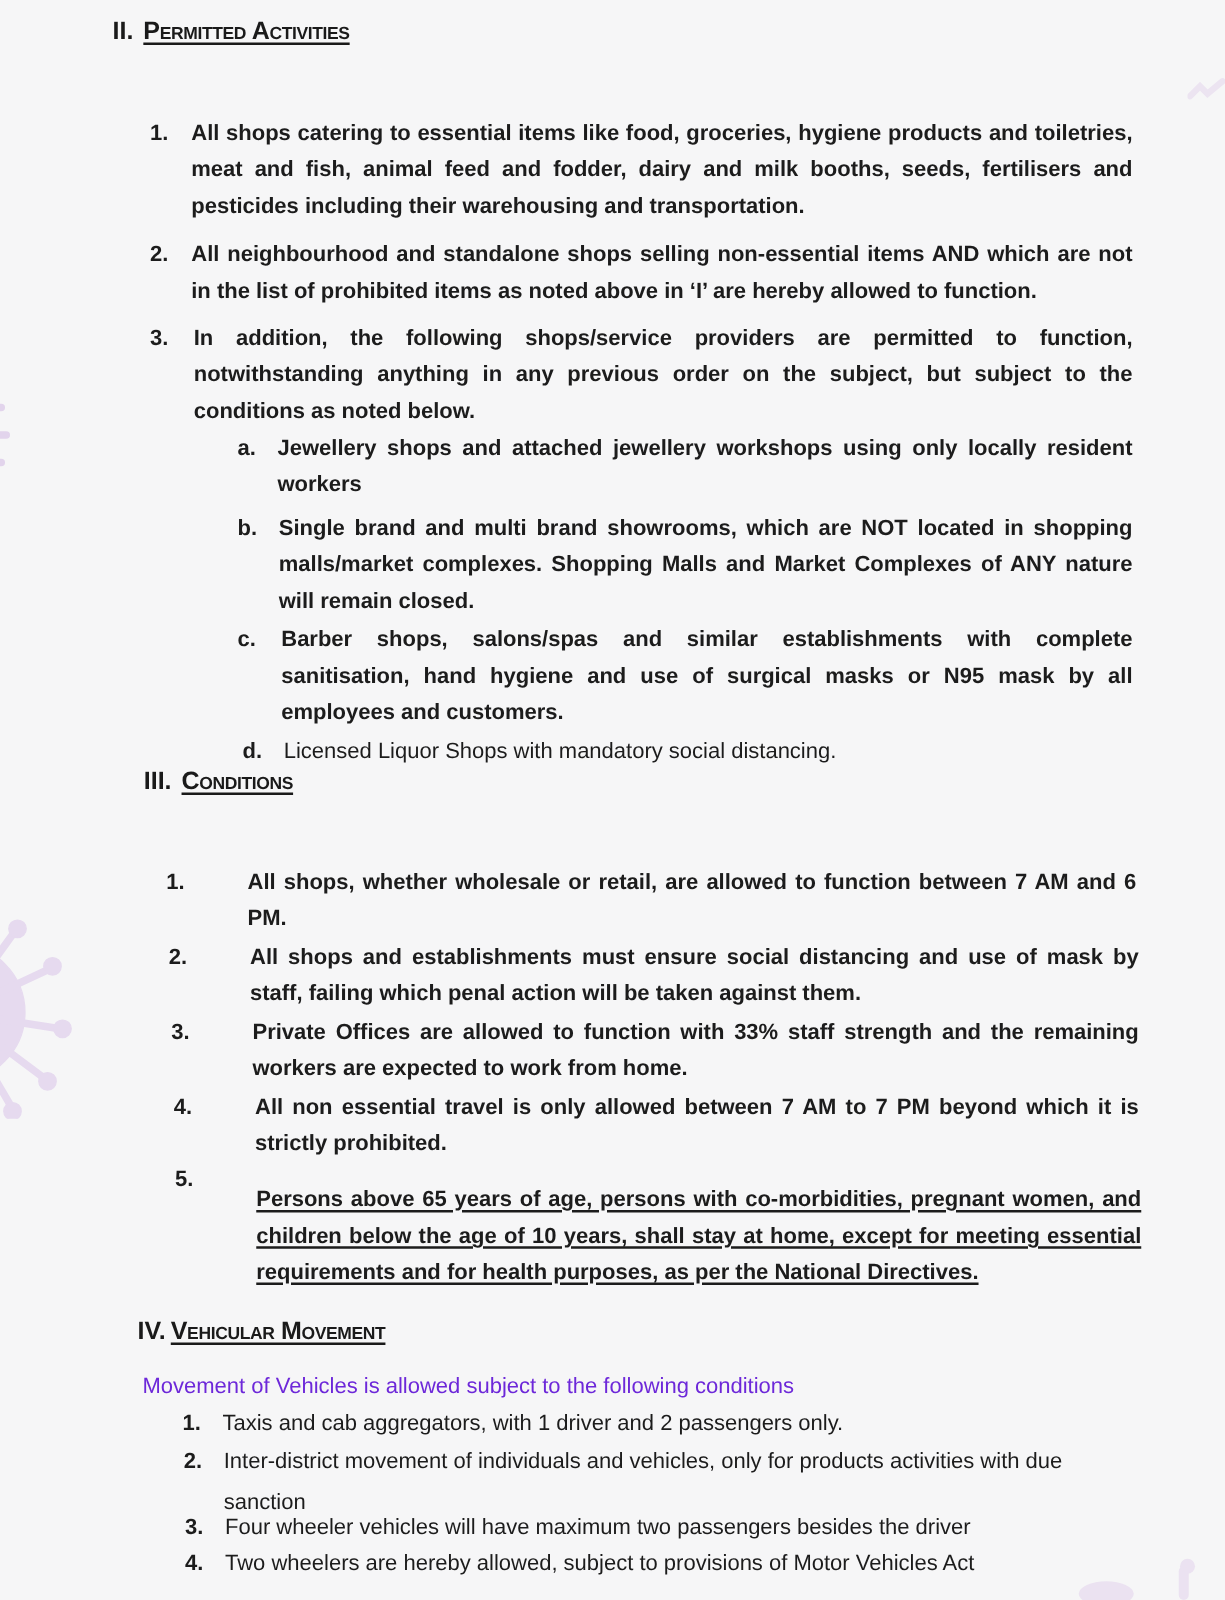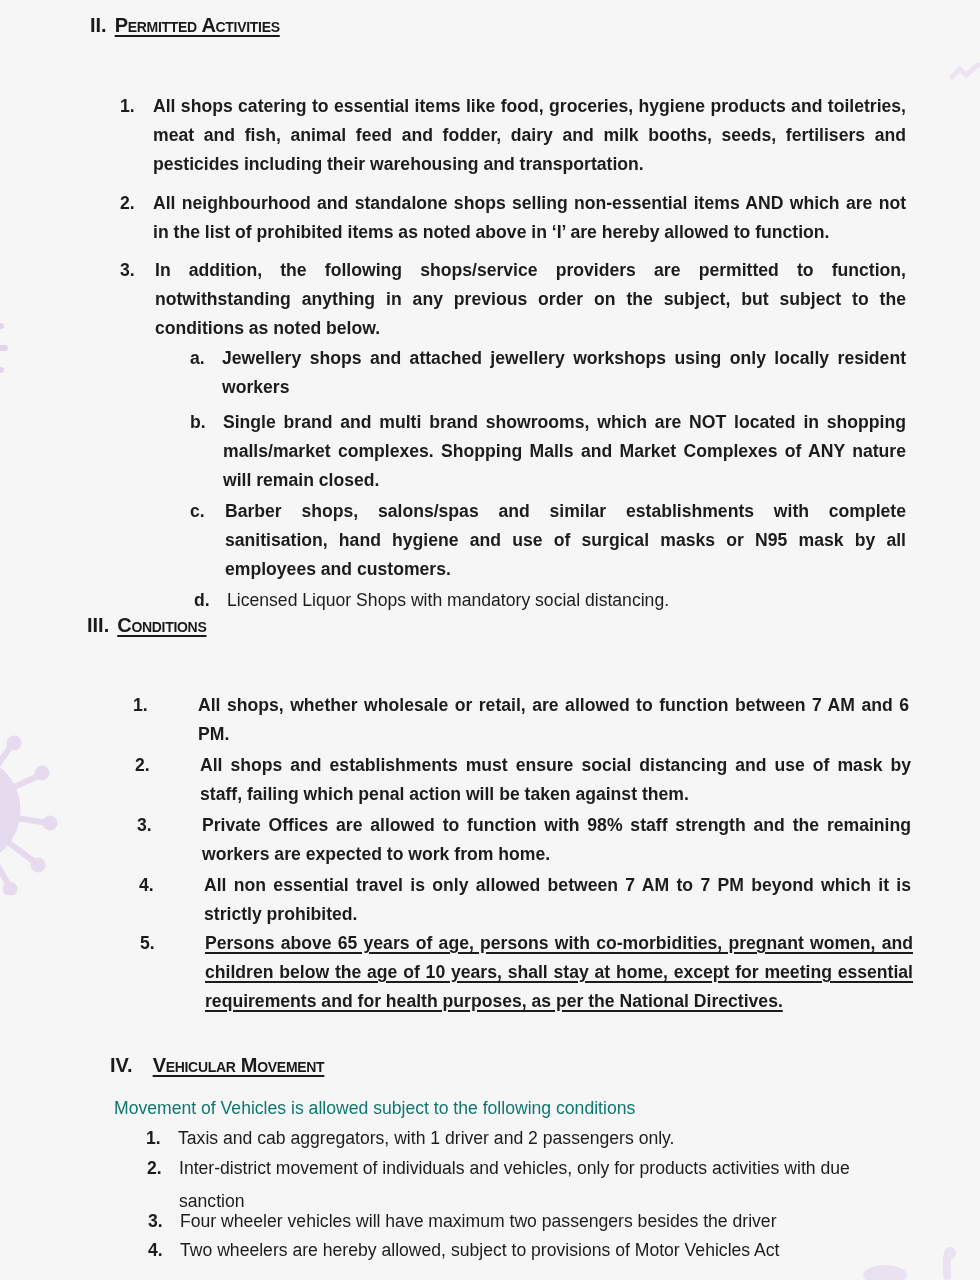--- a/index.html
+++ b/index.html
@@ -15,22 +15,22 @@
   .heading {
     position: absolute; font-weight: bold; font-size: 20px; color: #1a1a1a;
     white-space: nowrap;
   }
   .heading .num { margin-right: 8px; }
   .heading .title { text-decoration: underline; text-decoration-thickness: 2px; text-underline-offset: 3px; font-variant: small-caps; letter-spacing: -0.3px; text-align: center; }
   .item { position: absolute; font-size: 17.6px; line-height: 29px; color: #1c1c1c; }
   .item .marker { position: absolute; left: 0; top: 0; font-weight: bold; }
   .item .text { display: block; }
   .just { text-align: justify; text-align-last: left; font-weight: bold; }
-  .ul { text-decoration: underline; text-decoration-thickness: 1.5px; text-underline-offset: 3px; }
-  .plain { position: absolute; font-size: 17.6px; line-height: 29px; color: #0f766e; white-space: nowrap; }
+  .ul { text-decoration: underline; text-decoration-thickness: 1.5px; text-underline-offset: 3px; margin-top: 16px; }
+  .plain { position: absolute; font-size: 17.6px; line-height: 29px; color: #6d28d9; white-space: nowrap; }
 </style>
 </head>
 <body>
 
 <div class="page">
 
   <svg class="wm" style="left:-70px; top:715px;" width="130" height="180" viewBox="0 0 130 180">
     <g fill="#e6daef" stroke="#e6daef">
       <circle cx="35" cy="95" r="55"></circle>
       <g stroke-width="6" stroke-linecap="round">
@@ -92,47 +92,47 @@
   </div>
   <div class="item" style="left:190px; top:497px; width:716px;">
     <span class="marker">c.</span>
     <span class="text just" style="padding-left:35px;">Barber shops, salons/spas and similar establishments with complete sanitisation, hand hygiene and use of surgical masks or N95 mask by all employees and customers.</span>
   </div>
   <div class="item" style="left:194px; top:586px; width:712px;">
     <span class="marker">d.</span>
     <span class="text" style="padding-left:33px;">Licensed Liquor Shops with mandatory social distancing.</span>
   </div>
 
-  <div class="heading" style="left:87px; top:614px;">
+  <div class="heading" style="left:115px; top:614px;">
     <span class="num">III.</span><span class="title">Conditions</span>
   </div>
 
   <div class="item" style="left:133px; top:691px; width:776px;">
     <span class="marker">1.</span>
     <span class="text just" style="padding-left:65px;">All shops, whether wholesale or retail, are allowed to function between 7 AM and 6 PM.</span>
   </div>
   <div class="item" style="left:135px; top:751px; width:776px;">
     <span class="marker">2.</span>
     <span class="text just" style="padding-left:65px;">All shops and establishments must ensure social distancing and use of mask by staff, failing which penal action will be taken against them.</span>
   </div>
   <div class="item" style="left:137px; top:811px; width:774px;">
     <span class="marker">3.</span>
-    <span class="text just" style="padding-left:65px;">Private Offices are allowed to function with 98% staff strength and the remaining workers are expected to work from home.</span>
+    <span class="text just" style="padding-left:65px;">Private Offices are allowed to function with 33% staff strength and the remaining workers are expected to work from home.</span>
   </div>
   <div class="item" style="left:139px; top:871px; width:772px;">
     <span class="marker">4.</span>
     <span class="text just" style="padding-left:65px;">All non essential travel is only allowed between 7 AM to 7 PM beyond which it is strictly prohibited.</span>
   </div>
   <div class="item" style="left:140px; top:929px; width:773px;">
     <span class="marker">5.</span>
     <span class="text just ul" style="padding-left:65px;">Persons above 65 years of age, persons with co-morbidities, pregnant women, and children below the age of 10 years, shall stay at home, except for meeting essential requirements and for health purposes, as per the National Directives.</span>
   </div>
 
   <div class="heading" style="left:110px; top:1054px;">
-    <span class="num" style="margin-right:20px;">IV.</span><span class="title">Vehicular Movement</span>
+    <span class="num" style="margin-right:4px;">IV.</span><span class="title">Vehicular Movement</span>
   </div>
 
   <div class="plain" style="left:114px; top:1094px;">Movement of Vehicles is allowed subject to the following conditions</div>
 
   <div class="item" style="left:146px; top:1124px; width:770px;">
     <span class="marker">1.</span>
     <span class="text" style="padding-left:32px;">Taxis and cab aggregators, with 1 driver and 2 passengers only.</span>
   </div>
   <div class="item" style="left:147px; top:1152px; width:770px; line-height:33px;">
     <span class="marker">2.</span>

